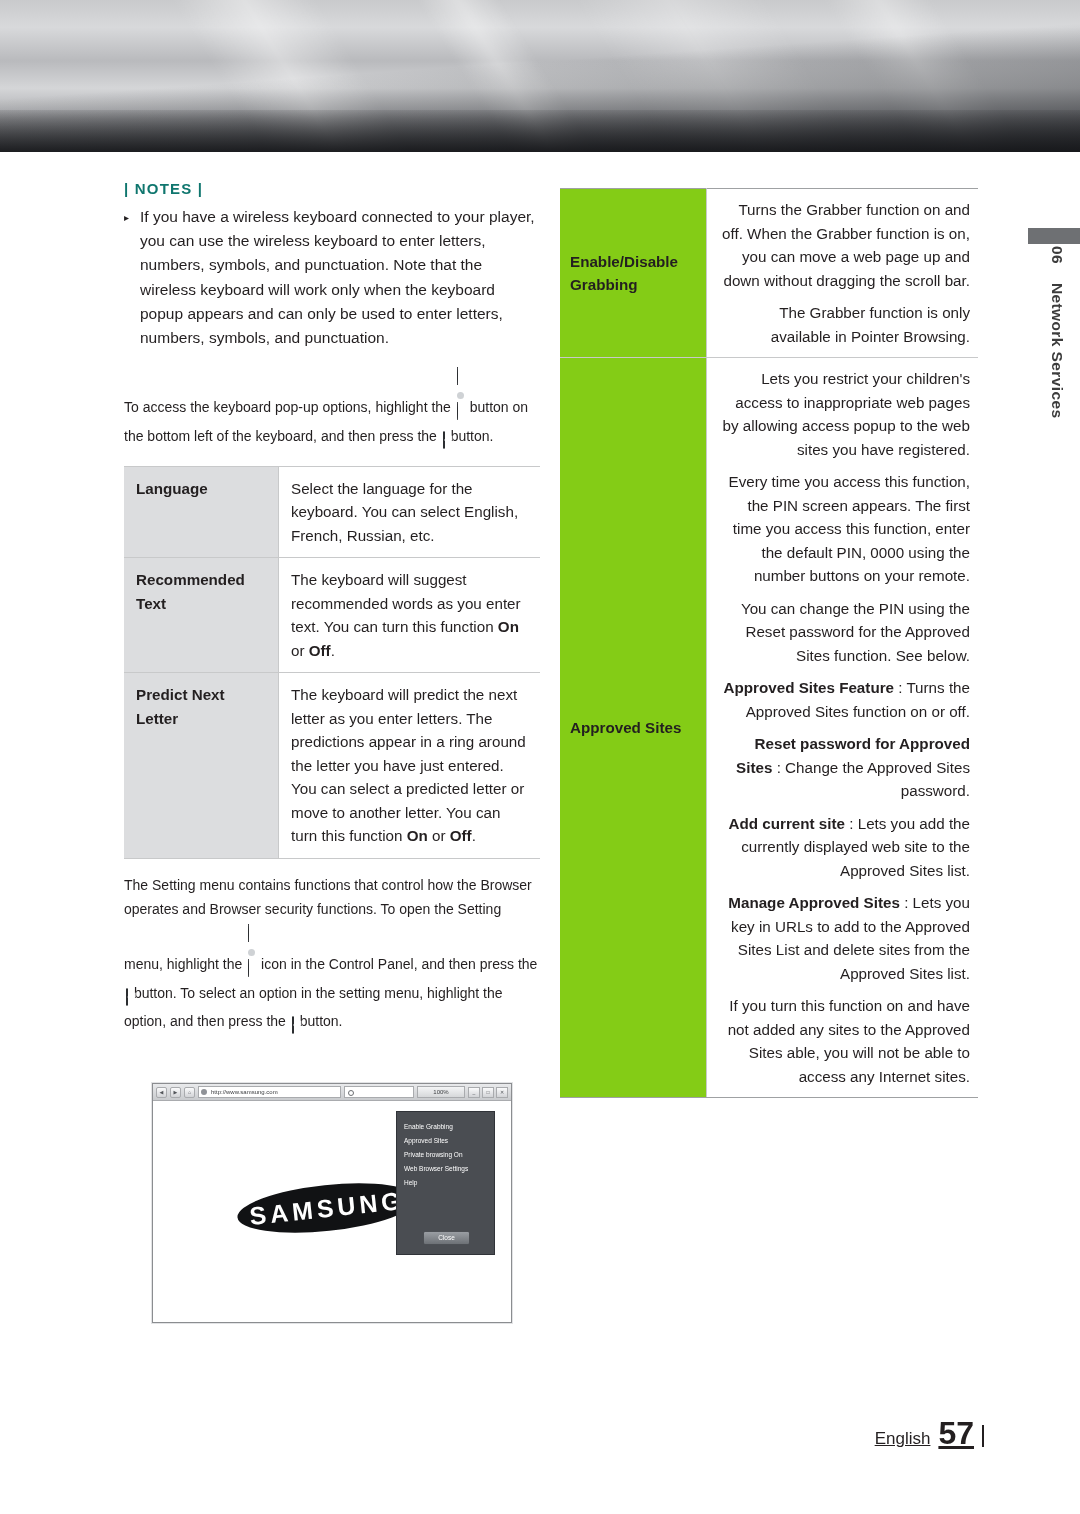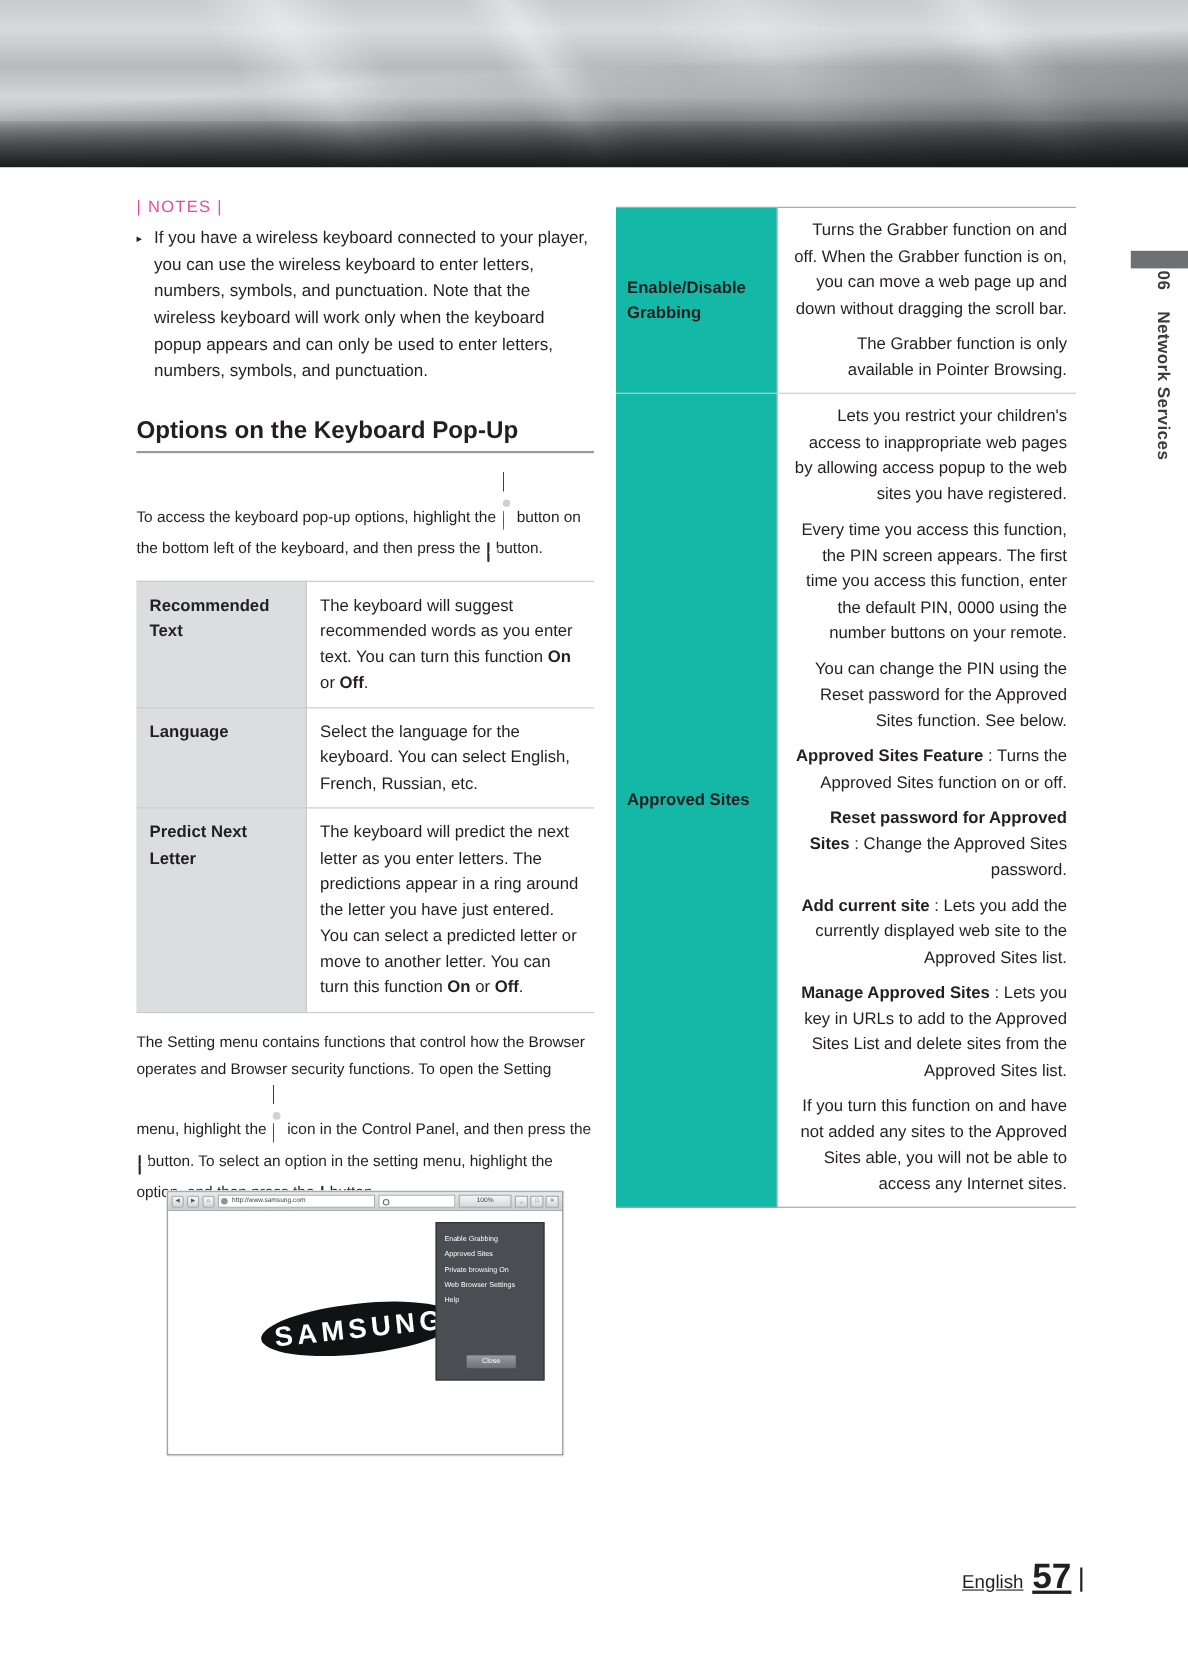--- a/index.html
+++ b/index.html
@@ -66,23 +66,23 @@
   .side-label .txt { font-weight: bold; }
 
   
   .col-left {
     position: absolute;
     left: 124px; top: 180px;
     width: 416px;
   }
   .notes-head {
     font-size: 15px;
-    font-weight: normal;
+    font-weight: bold;
     letter-spacing: 1.2px;
-    color: #ec4899;
+    color: #0f766e;
     margin-bottom: 8px;
   }
   .note-item {
     display: flex;
     font-size: 15.5px;
     line-height: 24.2px;
     color: #231f20;
   }
   .note-bullet {
     flex: 0 0 16px;
@@ -174,21 +174,21 @@
     border-collapse: collapse;
     width: 100%;
   }
   table.spec2 td {
     vertical-align: top;
     padding: 9px 8px 9px 10px;
     font-size: 15.2px;
     line-height: 23.5px;
   }
   table.spec2 td.keycell {
-    background: #14b8a6;
+    background: #84cc16;
     font-weight: bold;
     width: 128px;
     border-right: 1px solid #c8c9ca;
     vertical-align: middle;
   }
   .rule-top { border-top: 1px solid #9fa1a3; }
   .rule-bot { border-bottom: 1px solid #9fa1a3; }
   .thin-bot { border-bottom: 1px solid #c8c9ca; }
   .p0 { margin: 0; text-align: right; }
   .gap { margin-top: 9px; }
@@ -373,41 +373,40 @@
 
 <div class="col-left">
 
   <div class="notes-head">| NOTES |</div>
 
   <div class="note-item">
     <div class="note-bullet">▸</div>
     <div class="note-text">If you have a wireless keyboard connected to your player, you can use the wireless keyboard to enter letters, numbers, symbols, and punctuation. Note that the wireless keyboard will work only when the keyboard popup appears and can only be used to enter letters, numbers, symbols, and punctuation.</div>
   </div>
 
-  <h2 class="section">Options on the Keyboard Pop-Up</h2>
 
   <div class="para">
     <span>To access the keyboard pop-up options, highlight the</span>
     <span class="inline-icon"><span class="ic-round"></span></span>
     <span>button on the bottom left of the keyboard, and then press the</span>
     <span class="inline-icon"><span class="ic-enter"></span></span>
     <span>button.</span>
   </div>
 
   <table class="spec">
     <tbody>
         <tr>
+      <td class="keycell">Language</td>
+      <td class="valcell">Select the language for the keyboard. You can select English, French, Russian, etc.</td>
+    </tr>
+    <tr>
       <td class="keycell">Recommended Text</td>
       <td class="valcell">
         <span>The keyboard will suggest recommended words as you enter text. You can turn this function </span><span class="b">On</span><span> or </span><span class="b">Off</span><span>.</span>
       </td>
-    </tr>
-    <tr>
-      <td class="keycell">Language</td>
-      <td class="valcell">Select the language for the keyboard. You can select English, French, Russian, etc.</td>
     </tr>
     <tr>
       <td class="keycell">Predict Next Letter</td>
       <td class="valcell">
         <span>The keyboard will predict the next letter as you enter letters. The predictions appear in a ring around the letter you have just entered. You can select a predicted letter or move to another letter. You can turn this function </span><span class="b">On</span><span> or </span><span class="b">Off</span><span>.</span>
       </td>
     </tr>
   </tbody>
     </table>
 

